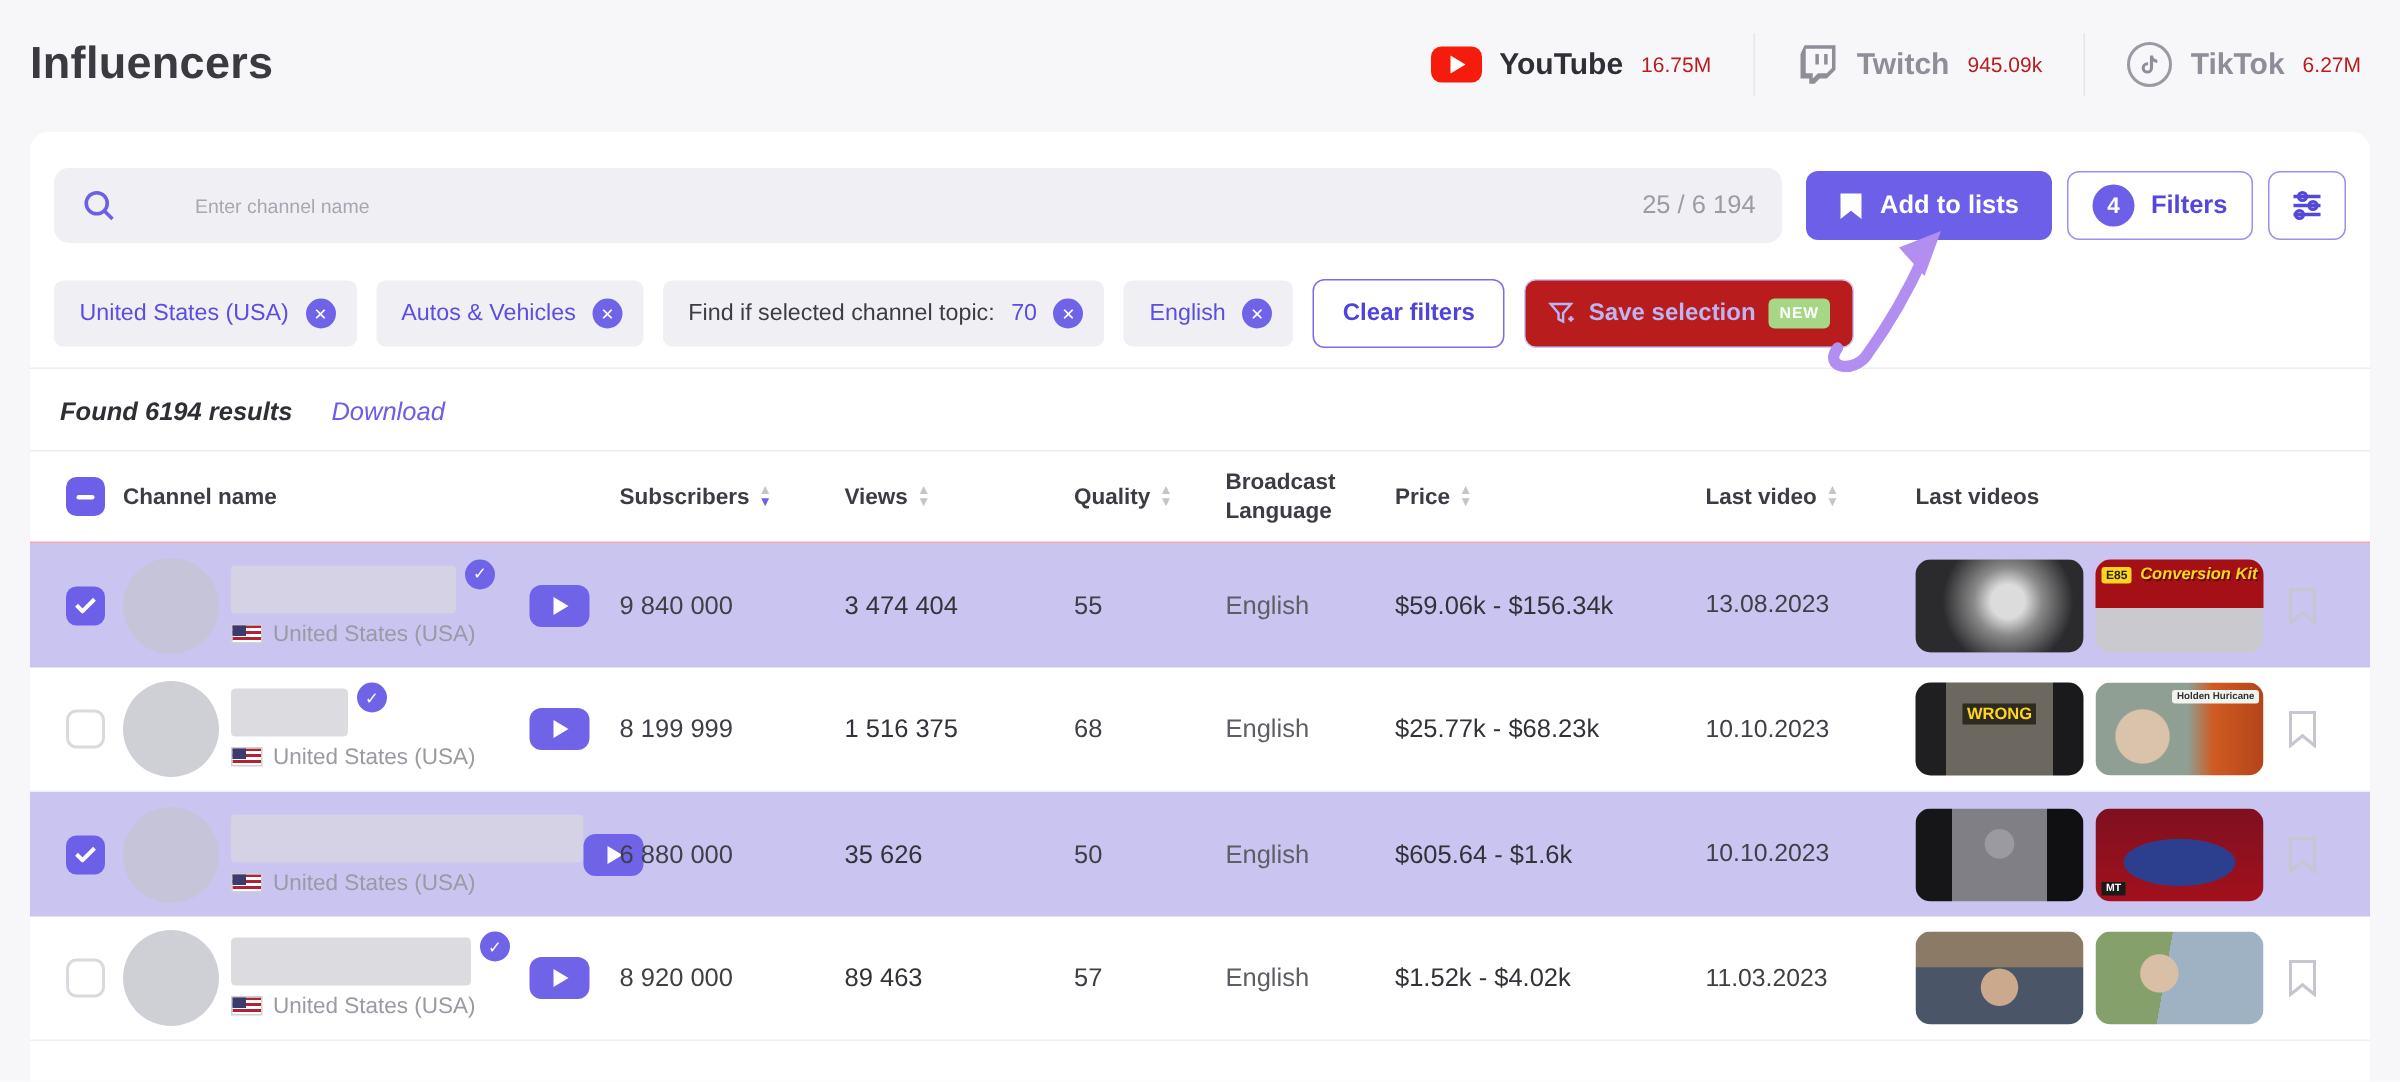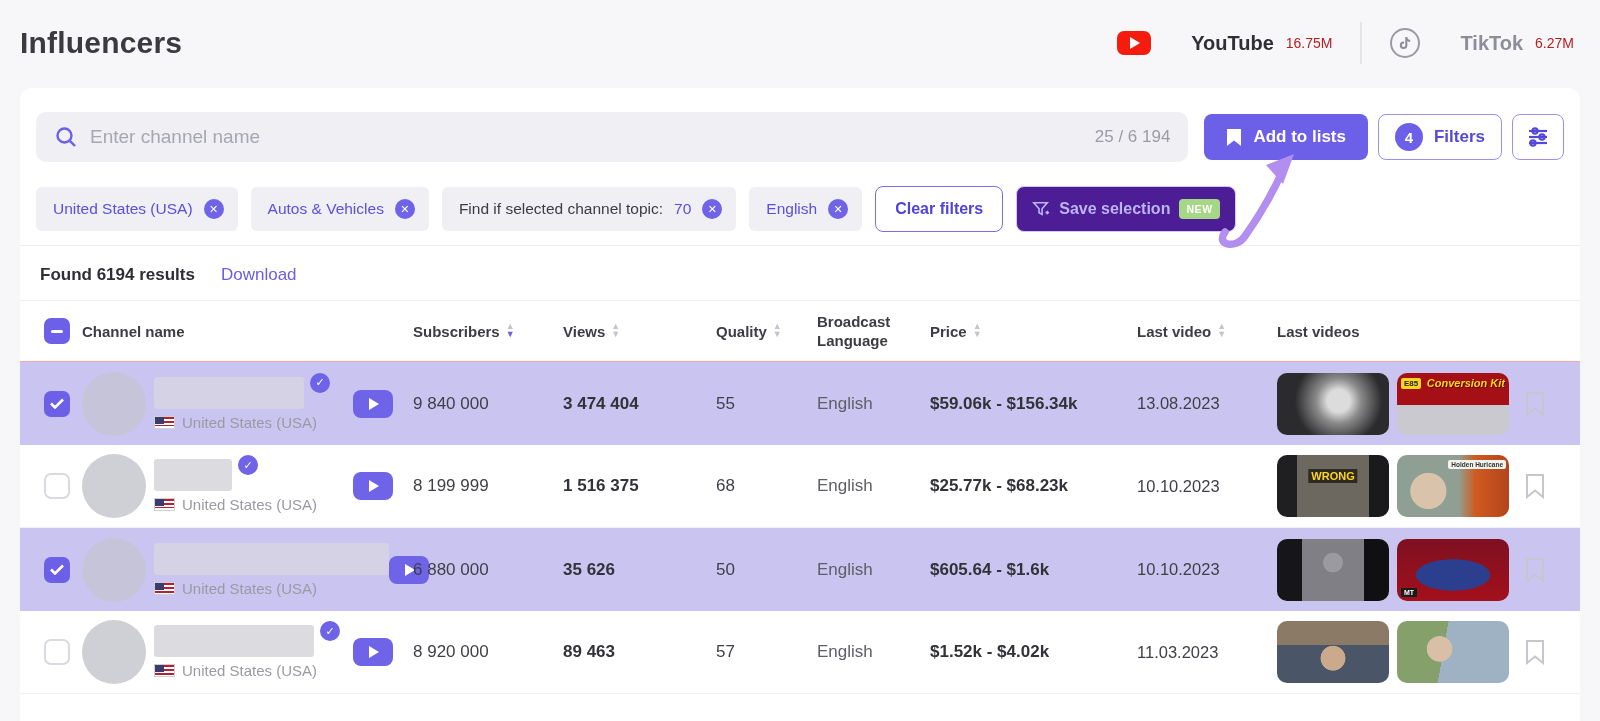--- a/index.html
+++ b/index.html
@@ -7,63 +7,63 @@
   body {
     font-family:"Liberation Sans","DejaVu Sans",sans-serif;
     background:#F7F7FA; position:relative; color:#3F3F47;
   }
 
   
   .topbar { display:flex; align-items:center; justify-content:space-between; height:86px; padding:0 26px 0 20px; }
   .page-title { font-size:30px; font-weight:700; color:#3A3A40; letter-spacing:.2px; }
   .platforms { display:flex; align-items:center; }
   .platform { display:flex; align-items:center; gap:12px; padding:0 28px; cursor:pointer; }
-  .platform .pname { font-size:20px; font-weight:700; color:#8E8E98;margin-left:28px; }
+  .platform .pname { font-size:20px; font-weight:700; color:#8E8E98; }
   .platform.active .pname { color:#2F2F36; }
   .platform .pcount { font-size:14px; color:#b91c1c; }
   .pdivider { width:1px; height:42px; background:#E4E4EA; }
   .yt-icon { width:34px; height:24px; background:#F61C0D; border-radius:7px; display:flex; align-items:center; justify-content:center; }
   .yt-icon::after { content:""; border-left:10px solid #fff; border-top:6px solid transparent; border-bottom:6px solid transparent; margin-left:2px; }
   .gray-glyph { width:28px; height:28px; fill:#8E8E98; }
   .tt-circle { width:30px; height:30px; border:2.5px solid #9A9AA3; border-radius:50%; display:flex; align-items:center; justify-content:center; }
   .tt-circle svg { width:16px; height:16px; fill:#8E8E98; }
 
   
   .card { position:absolute; left:20px; top:88px; width:1560px; height:660px; background:#fff; border-radius:12px; }
 
   
   .toolbar { display:flex; align-items:center; padding:24px 16px 0 16px; position:relative; }
   .searchbox { flex:1; height:50px; background:#EFEFF4; border-radius:10px; display:flex; align-items:center; margin-right:16px; }
   .searchbox svg { width:24px; height:24px; margin:0 12px 0 18px; stroke:#6C5FE8; fill:none; stroke-width:2.4; }
-  .searchbox input { flex:1; border:none; outline:none; background:transparent; font-size:19px; color:#0369a1; font-family:inherit; }
+  .searchbox input { flex:1; border:none; outline:none; background:transparent; font-size:13px; color:#0369a1; font-family:inherit;margin-left:40px; }
   .searchbox input::placeholder { color:#A7A7B1; }
   .sel-counter { font-size:17px; color:#9B9BA6; margin-right:18px; white-space:nowrap; }
   .btn-add { height:46px; display:flex; align-items:center; gap:11px; background:#6C5FE8; color:#fff; border:none; border-radius:8px; padding:0 22px; font-size:17px; font-weight:700; font-family:inherit; cursor:pointer; }
   .btn-add svg { width:16px; height:19px; fill:#fff; }
   .btn-filters { height:46px; margin-left:10px; display:flex; align-items:center; gap:11px; background:#fff; border:1.5px solid #9C90F1; border-radius:8px; padding:0 16px; font-size:17px; font-weight:700; color:#5448DB; font-family:inherit; cursor:pointer; }
   .filters-badge { width:28px; height:28px; border-radius:50%; background:#6C5FE8; color:#fff; font-size:15px; font-weight:700; display:flex; align-items:center; justify-content:center; }
   .btn-settings { height:46px; width:52px; margin-left:10px; background:#fff; border:1.5px solid #9C90F1; border-radius:8px; display:flex; align-items:center; justify-content:center; cursor:pointer; }
   .btn-settings svg { width:26px; height:26px; stroke:#5448DB; stroke-width:2.2; fill:none; }
 
   
   .chips-row { display:flex; align-items:center; gap:13px; margin:24px 16px 0 16px; }
   .chip { height:44px; background:#EFEFF4; border-radius:6px; display:flex; align-items:center; gap:11px; padding:0 14px 0 17px; font-size:15.5px; color:#5A4FE2; cursor:default; }
   .chip .prefix { color:#3C3C44; }
   .chip .chip-x { width:20px; height:20px; border-radius:50%; background:#6F63E8; color:#fff; font-size:11px; font-weight:700; display:flex; align-items:center; justify-content:center; cursor:pointer; }
   .btn-clear { height:46px; background:#fff; border:1.5px solid #7A6CEC; border-radius:8px; padding:0 19px; font-size:16px; font-weight:700; color:#4F43DA; font-family:inherit; cursor:pointer; }
-  .btn-save { height:46px; background:#4c1d95; border:1.5px solid #CFC9F7; border-radius:8px; padding:0 15px; display:flex; align-items:center; gap:9px; font-size:16px; font-weight:700; color:#BCB4F3; font-family:inherit; cursor:pointer;text-align:center; }
+  .btn-save { height:46px; background:#b91c1c; border:1.5px solid #CFC9F7; border-radius:8px; padding:0 15px; display:flex; align-items:center; gap:9px; font-size:16px; font-weight:700; color:#BCB4F3; font-family:inherit; cursor:pointer;text-align:center; }
   .btn-save svg { width:18px; height:18px; stroke:#BCB4F3; stroke-width:1.8; fill:none; }
   .new-badge { background:#A6D787; color:#fff; font-size:10.5px; font-weight:700; letter-spacing:.6px; padding:4px 7px; border-radius:4px; }
 
   .arrow-annot { position:absolute; left:1175px; top:62px; width:116px; height:102px; pointer-events:none; }
 
   .chips-divider { border-bottom:1px solid #ECECF1; margin-top:13px; }
 
   
-  .results-row { display:flex; align-items:center; gap:26px; padding:19px 0 15px 20px; }
+  .results-row { display:flex; align-items:center; gap:26px; padding:19px 0 15px 20px;font-style:italic; }
   .results-summary { font-size:17px; font-weight:700; color:#2E2E35; }
   .download-link { font-size:17px; color:#6C5CE7; cursor:pointer; text-decoration:none;text-align:right; }
 
   
   .tgrid { display:grid; grid-template-columns:38px 331px 150px 153px 101px 113px 207px 140px 213px 1fr; align-items:center; padding-left:24px; }
   .thead { height:62px; border-top:1px solid #ECECF1; border-bottom:1px solid #fca5a5; font-size:15px; font-weight:700; color:#3C3C44; }
   .th { display:flex; align-items:center; gap:6px; }
   .sort { display:flex; flex-direction:column; line-height:7px; font-size:9px; color:#C4C4CC; cursor:pointer; }
   .sort span { height:8px; }
   .sort .active { color:#6C5FE8; }
@@ -88,21 +88,21 @@
   .trow.selected .name-blur { background:#D4D2E4; }
   .w150 { width:150px; } .w78 { width:78px; } .w235 { width:235px; } .w160 { width:160px; }
   .vbadge { width:20px; height:20px; border-radius:50%; background:#6F63E8; color:#fff; font-size:11px; font-weight:700; display:flex; align-items:center; justify-content:center; margin-left:6px; margin-top:-4px; flex:none; }
   .country-line { display:flex; align-items:center; gap:7px; margin-top:5px; font-size:15px; color:#9A9AA4; white-space:nowrap; }
   .flag { width:21px; height:13px; position:relative; flex:none; background:repeating-linear-gradient(180deg,#B22234 0 1px,#B22234 1.9px,#fff 1.9px 3.8px); border:.5px solid #d0d0d0; }
   .flag::after { content:""; position:absolute; left:0; top:0; width:9px; height:7px; background:#3C3B6E; }
   .play-btn { width:40px; height:28px; border-radius:8px; background:#6F63E8; display:flex; align-items:center; justify-content:center; margin-left:auto; margin-right:20px; cursor:pointer; flex:none; }
   .play-btn::after { content:""; border-left:10px solid #fff; border-top:6px solid transparent; border-bottom:6px solid transparent; margin-left:2px; }
 
   .cell { font-size:17px; color:#3F3F47; }
-  .cell.bold { font-weight:700; color:#323238; }
+  .cell.bold { font-weight:400; color:#323238; }
   .cell.lang { color:#5E5E66; }
   .cell.date { font-size:16.5px; }
 
   .thumbs { display:flex; gap:8px; }
   .thumb { width:112px; height:62px; border-radius:10px; overflow:hidden; position:relative; flex:none; }
   .thumb .ovl { position:absolute; font-weight:700; }
   
   .t0a { background:radial-gradient(circle at 55% 45%, #dcdcdc 0 16%, #8a8a8a 32%, #2b2b2e 62%), #222; }
   .t0b { background:linear-gradient(180deg,#a41016 0 52%, #c9c9cf 52% 100%); }
   .t0b .ovl { color:#ffd51e; font-size:11px; font-style:italic; right:4px; top:4px; text-shadow:1px 1px 0 #5c0b0e; }
@@ -125,20 +125,27 @@
 
 <div class="topbar">
   <div class="page-title">Influencers</div>
   <div class="platforms">
     <div class="platform active">
       <span class="yt-icon"></span>
       <span class="pname">YouTube</span>
       <span class="pcount">16.75M</span>
     </div>
     <div class="pdivider"></div>
+    <div class="platform">
+      <svg class="gray-glyph" viewBox="0 0 24 24">
+          <path d="M4.3 1 2 6v14h5v3h3l3-3h4l5-5V1H4.3zM20 14l-3 3h-5l-3 3v-3H5V3h15v11zM10.5 6h2v6h-2zM15.5 6h2v6h-2z"></path>
+        </svg>
+      <span class="pname">Twitch</span>
+      <span class="pcount">945.09k</span>
+    </div>
     <div class="pdivider"></div>
     <div class="platform" style="padding-right:0;">
       <span class="tt-circle">
         <svg viewBox="0 0 24 24">
             <path d="M16.6 5.82A4.28 4.28 0 0 1 15.54 3h-3.09v12.4a2.59 2.59 0 1 1-2.59-2.59c.27 0 .53.04.77.12V9.77a5.76 5.76 0 0 0-.77-.05 5.69 5.69 0 1 0 5.69 5.69V9.01a7.35 7.35 0 0 0 4.3 1.38V7.3a4.28 4.28 0 0 1-3.25-1.48z"></path>
           </svg>
       </span>
       <span class="pname">TikTok</span>
       <span class="pcount">6.27M</span>
     </div>

